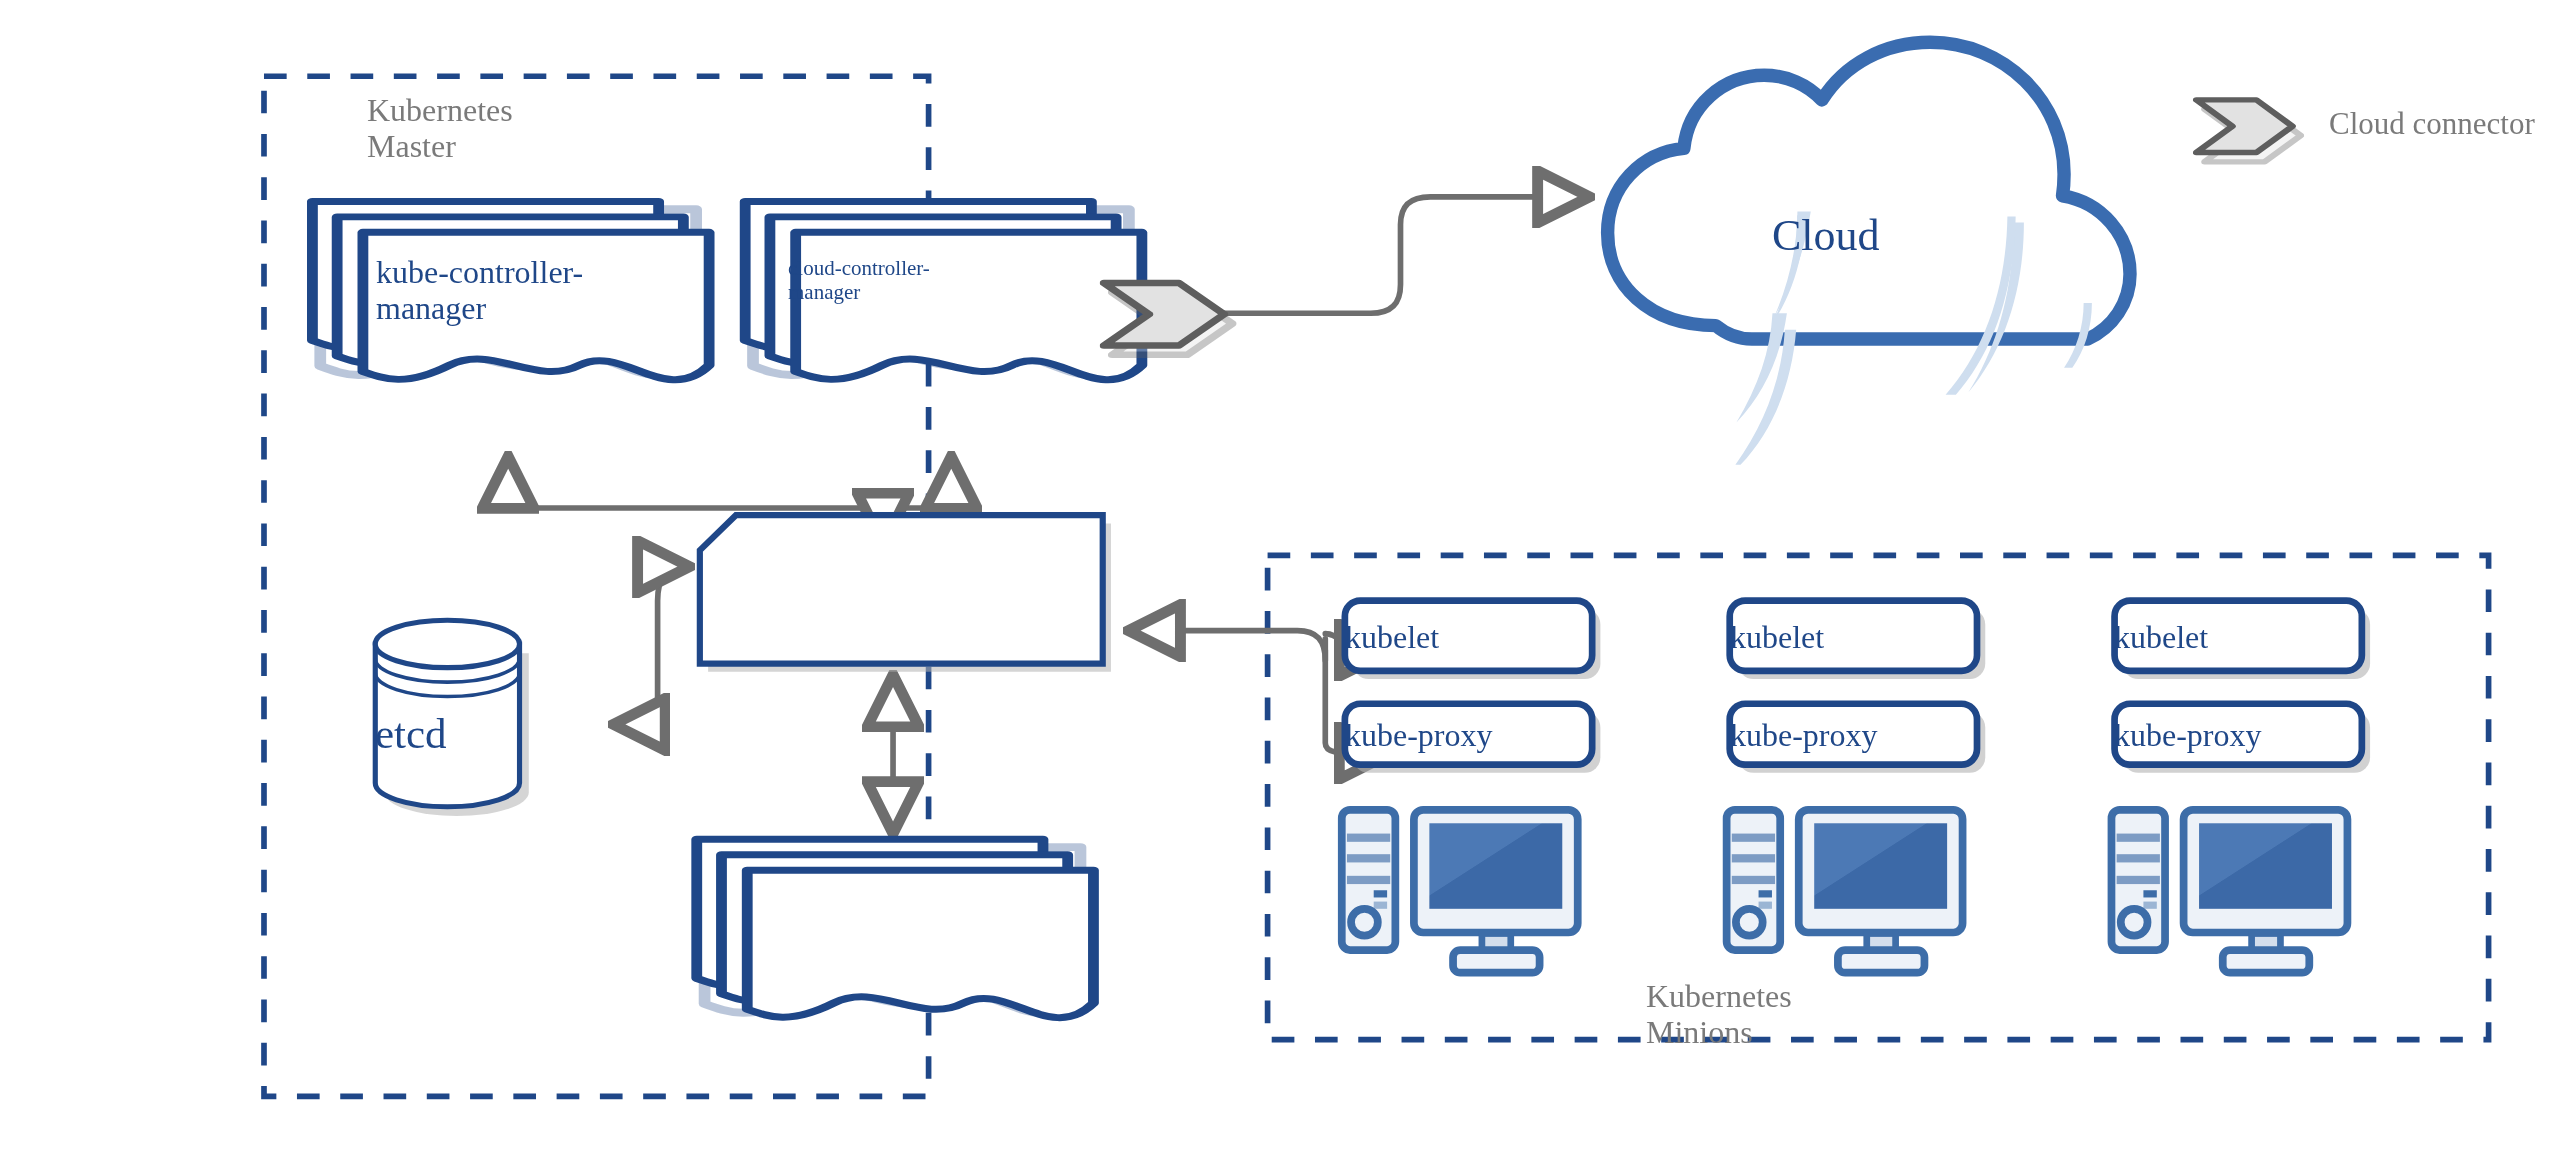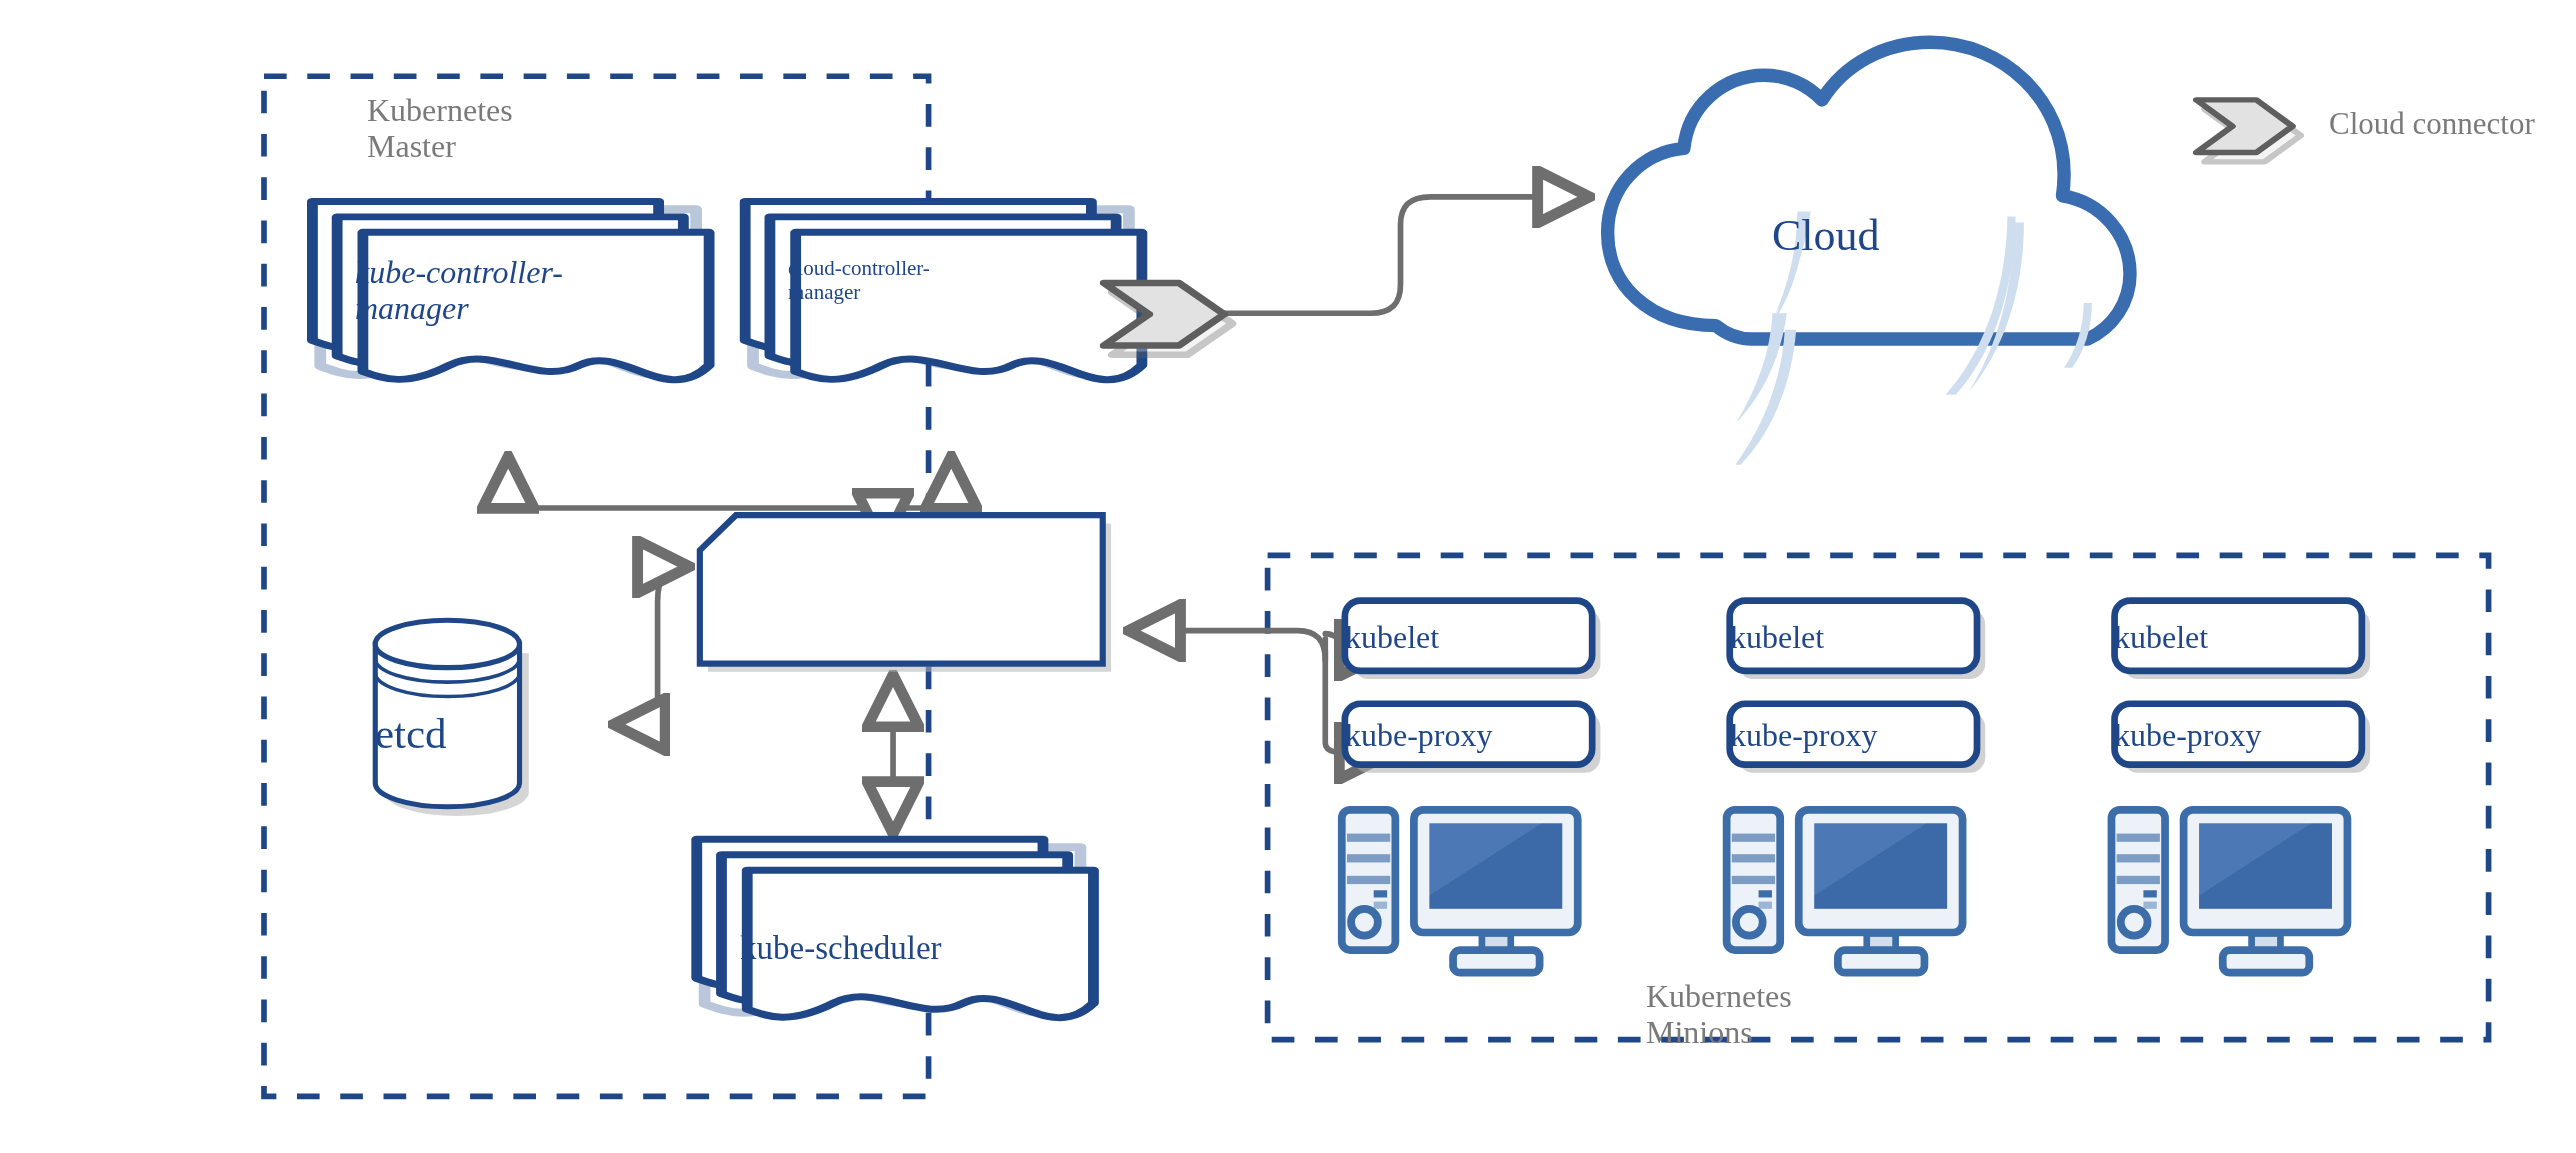--- a/index.html
+++ b/index.html
@@ -225,30 +225,29 @@
           <rect x="2876" y="1812" width="56" height="36" fill="#D3DEEC" stroke="#3D6DA8" stroke-width="13"></rect>
           <rect x="2820" y="1844" width="168" height="44" rx="14" fill="#EDF2F8" stroke="#3D6DA8" stroke-width="15"></rect>
         </g>
       </g>
     </g>
   </svg>
 
   <div class="lbl lbl-gray" style="left:367px;top:93px;width:464px;font-size:32px;">Kubernetes
 Master</div>
 
-  <div class="lbl" style="left:355px;top:255px;width:361px;font-size:32px;font-style:italic;">kube-controller-
+  <div class="lbl" style="left:376px;top:255px;width:361px;font-size:32px;">kube-controller-
 manager</div>
 
   <div class="lbl" style="left:788px;top:257px;width:361px;font-size:21px;">cloud-controller-
 manager</div>
 
 
   <div class="lbl" style="left:375px;top:710px;width:144px;font-size:43px;">etcd</div>
 
-  <div class="lbl" style="left:740px;top:930px;width:361px;font-size:33px;">kube-scheduler</div>
 
   <div class="lbl" style="left:1772px;top:211px;width:196px;font-size:44px;">Cloud</div>
 
   <div class="lbl lbl-gray" style="left:2329px;top:107px;width:361px;font-size:31px;text-align:left;">Cloud connector</div>
 
   <div class="lbl lbl-gray" style="left:1646px;top:979px;width:464px;font-size:32px;">Kubernetes
 Minions</div>
 
   <div class="lbl" style="left:1345px;top:620px;width:247px;font-size:32px;">kubelet</div>
   <div class="lbl" style="left:1345px;top:718px;width:247px;font-size:32px;">kube-proxy</div>

